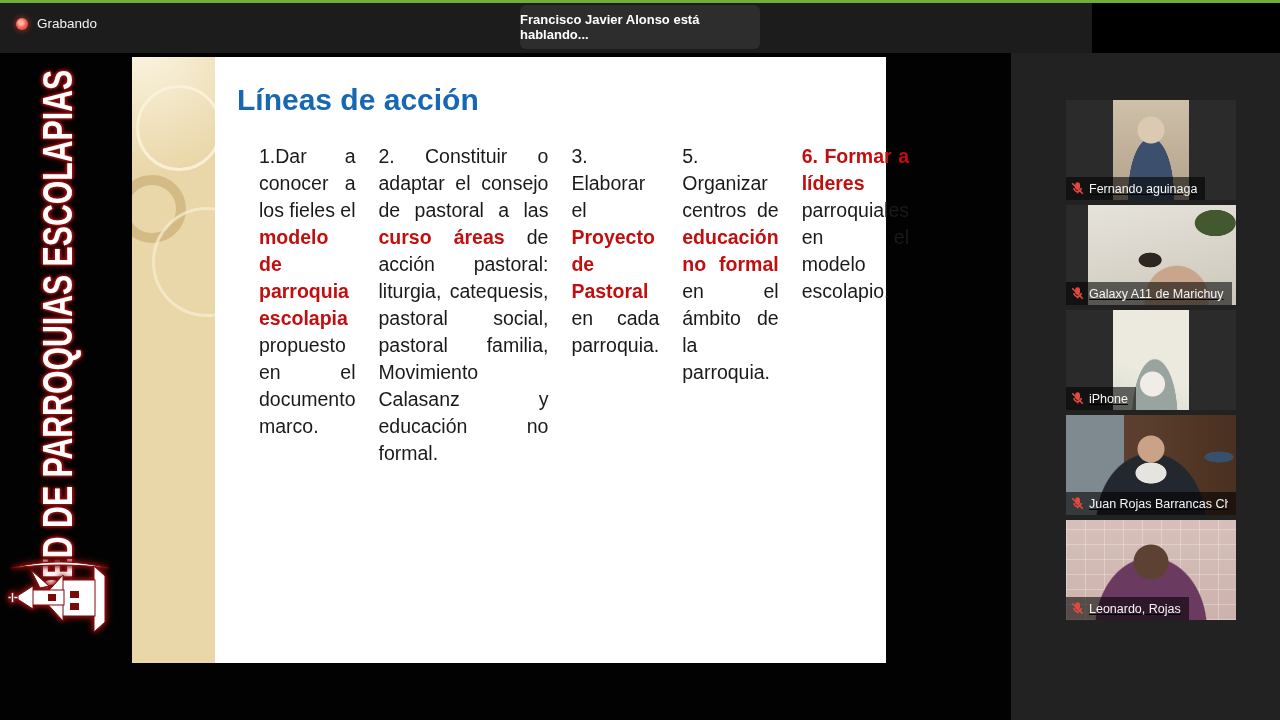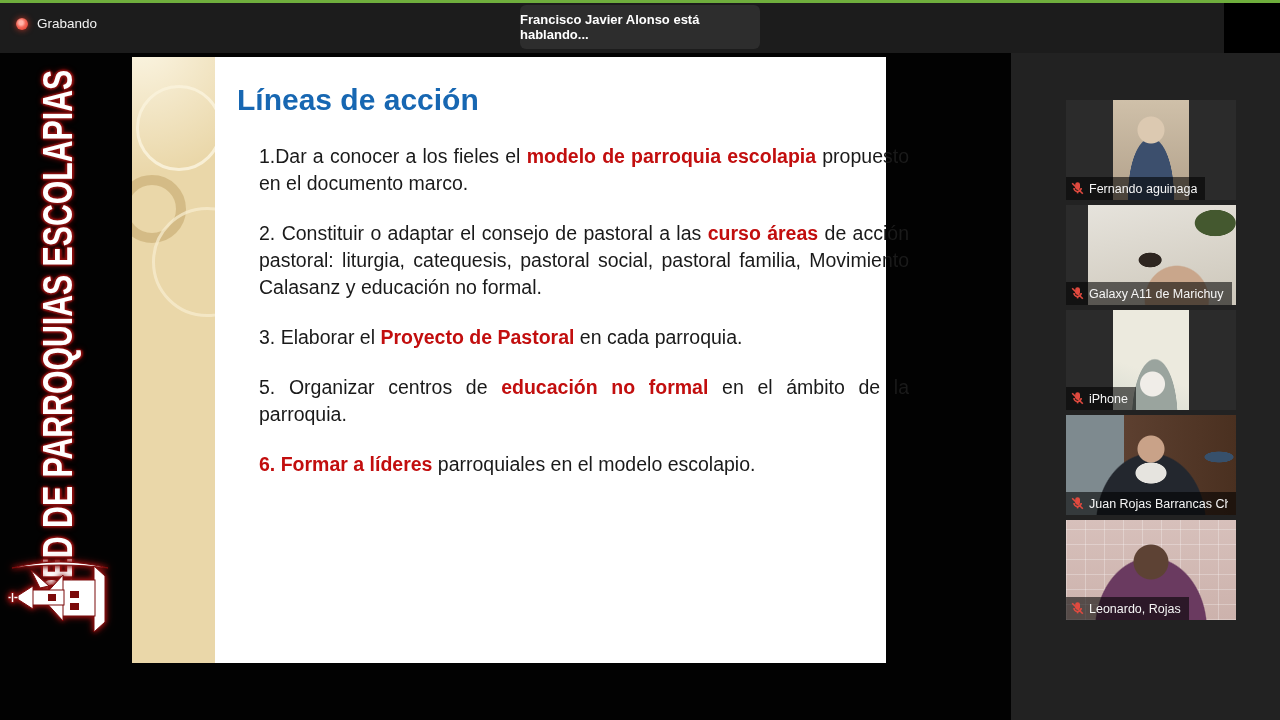--- a/index.html
+++ b/index.html
@@ -2,21 +2,21 @@
 <html><head>
 <meta charset="utf-8">
 <style>
   * { margin:0; padding:0; box-sizing:border-box; }
   html,body { width:1280px; height:720px; background:#000; overflow:hidden;
     font-family:"Liberation Sans", sans-serif; }
   .stage { position:relative; width:1280px; height:720px; background:#000; }
 
   
   .share-border { position:absolute; left:0; top:0; width:1280px; height:3px; background:#6fae3d; }
-  .topbar { position:absolute; left:0; top:3px; width:1224px; height:50px; background:#1c1c1c; }
+  .topbar { position:absolute; left:0; top:3px; width:1092px; height:50px; background:#1c1c1c; }
   .rec { position:absolute; left:16px; top:13px; display:flex; align-items:center; gap:9px; }
   .rec-dot { width:12px; height:12px; border-radius:50%;
     background:radial-gradient(circle at 42% 40%, #ffb3a8 0 2px, #f4695a 45%, #d92b1c 100%);
     box-shadow:0 0 6px rgba(230,60,40,.8); }
   .rec-label { color:#f2f2f2; font-size:13.5px; }
   .speak-toast { position:absolute; left:520px; top:2px; width:240px; height:44px;
     background:#2d2d2d; border-radius:6px; display:flex; align-items:center; justify-content:center; }
   .speak-toast span { color:#ffffff; font-size:13px; font-weight:600; }
 
   
@@ -37,21 +37,21 @@
   .strip-light { position:absolute; left:-40px; top:-60px; width:160px; height:200px;
     background:radial-gradient(circle at 30% 20%, rgba(255,252,240,.85), rgba(255,252,240,0) 70%); }
   .strip-circle-thin { position:absolute; left:4px; top:28px; width:86px; height:86px; border-radius:50%;
     border:3px solid rgba(250,242,218,.9); }
   .strip-ring { position:absolute; left:-14px; top:118px; width:68px; height:68px; border-radius:50%;
     border:10px solid rgba(210,184,130,.9); }
   .strip-circle-faint { position:absolute; left:20px; top:150px; width:110px; height:110px; border-radius:50%;
     border:3px solid rgba(248,238,210,.7); }
   .slide-content { position:absolute; left:83px; top:0; width:749px; height:606px; padding:26px 55px 0 22px; }
   .slide-title { color:#1767b2; font-size:30px; font-weight:bold; letter-spacing:0; }
-  .slide-body { margin-top:26px; padding-left:22px; display:flex; flex-direction:column; gap:23px; }
+  .slide-body { margin-top:26px; padding-left:22px; display:flex; gap:23px; }
   .slide-item { font-size:19.5px; line-height:27px; color:#1a1a1a; text-align:justify; }
   .slide-item .em { color:#c20e0e; font-weight:bold; }
 
   
   .panel { position:absolute; left:1011px; top:53px; width:269px; height:667px; background:#222222; }
   .tile { position:absolute; left:55px; width:170px; height:100px; background:#2b2b2b; overflow:hidden; }
   .tile-1 { top:47px; } .tile-2 { top:152px; } .tile-3 { top:257px; } .tile-4 { top:362px; } .tile-5 { top:467px; }
   .video { position:absolute; top:0; height:100px; }
   .v-portrait { left:47px; width:76px; }
   .v-wide { left:22px; width:148px; }
@@ -77,21 +77,21 @@
     radial-gradient(ellipse at 90% 42%, #37506b 0 14px, rgba(0,0,0,0) 15px),
     linear-gradient(90deg, #7e8a8f 0 34%, #5d4030 34%, #4a3020 100%); }
   .s5 { background:
     radial-gradient(circle at 50% 42%, #5d4234 0 17px, rgba(0,0,0,0) 18px),
     radial-gradient(ellipse at 50% 110%, #6a3a60 0 46%, rgba(0,0,0,0) 47%),
     repeating-linear-gradient(0deg, rgba(255,255,255,.28) 0 1px, rgba(0,0,0,0) 1px 15px),
     repeating-linear-gradient(90deg, rgba(255,255,255,.28) 0 1px, rgba(0,0,0,0) 1px 19px),
     linear-gradient(180deg, #d7c0bb, #ccb2ac); }
 
   .name-tag { position:absolute; left:0; bottom:0; max-width:170px; height:23px;
-    background:rgba(0,0,0,.58); display:flex; align-items:center; gap:5px; padding:0 8px 0 5px; }
+    background:rgba(0,0,0,.58); display:flex; align-items:center; gap:5px; padding:0 8px 0 5px;text-decoration:underline; }
   .name-tag span.nm { color:#f5f5f5; font-size:12.5px; white-space:nowrap; overflow:hidden; }
   .mic-off { flex:0 0 auto; display:block; }
 </style>
 </head>
 <body>
 
 <div class="stage">
 
   <div class="share-border"></div>
 

